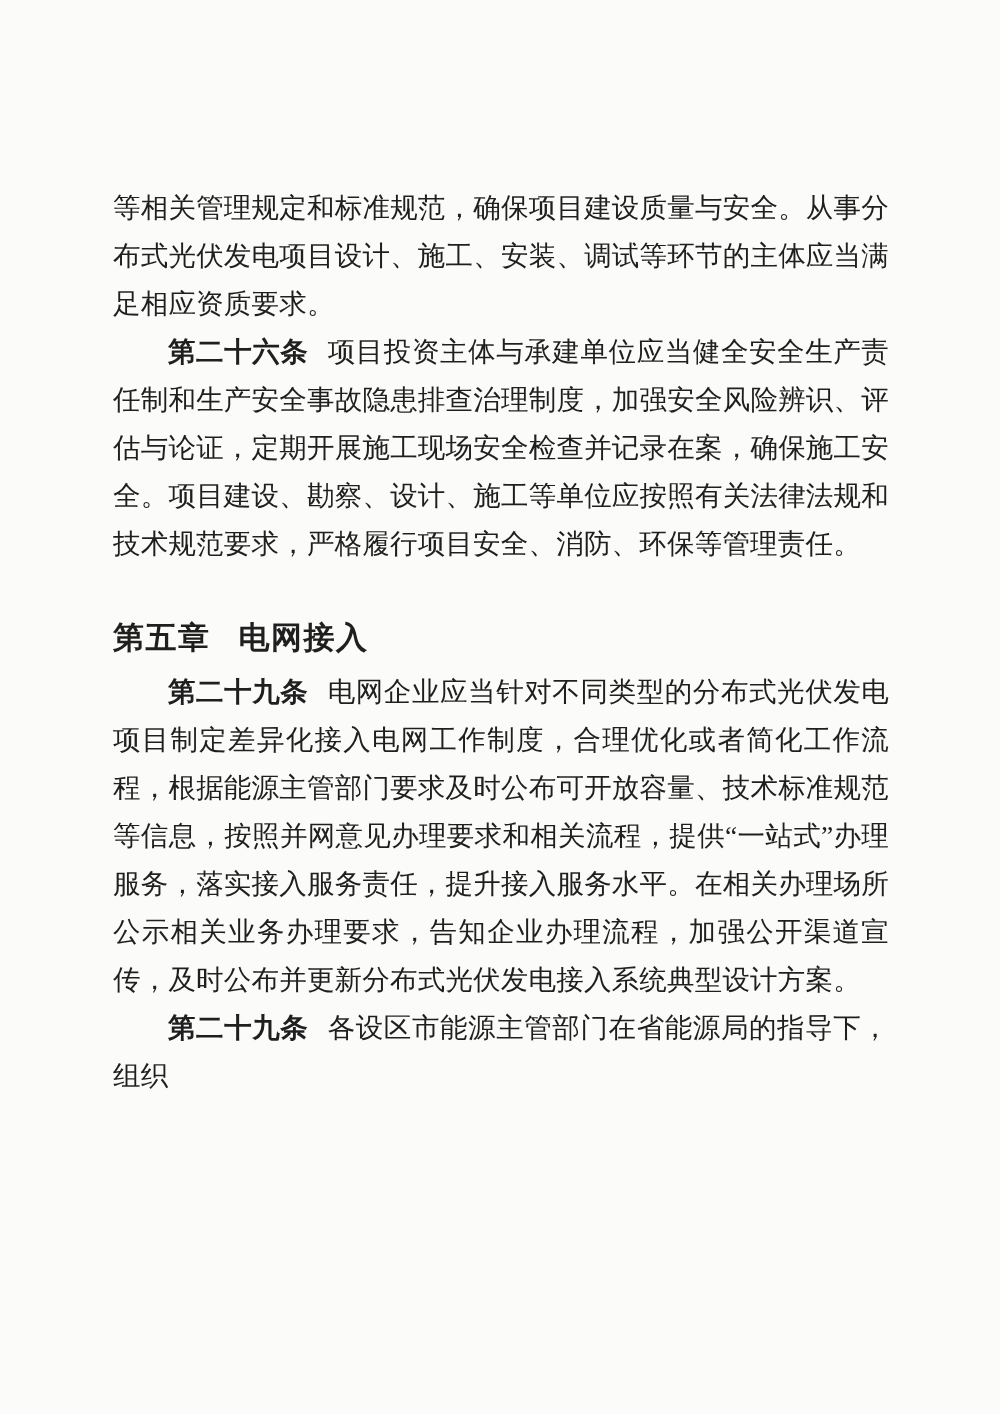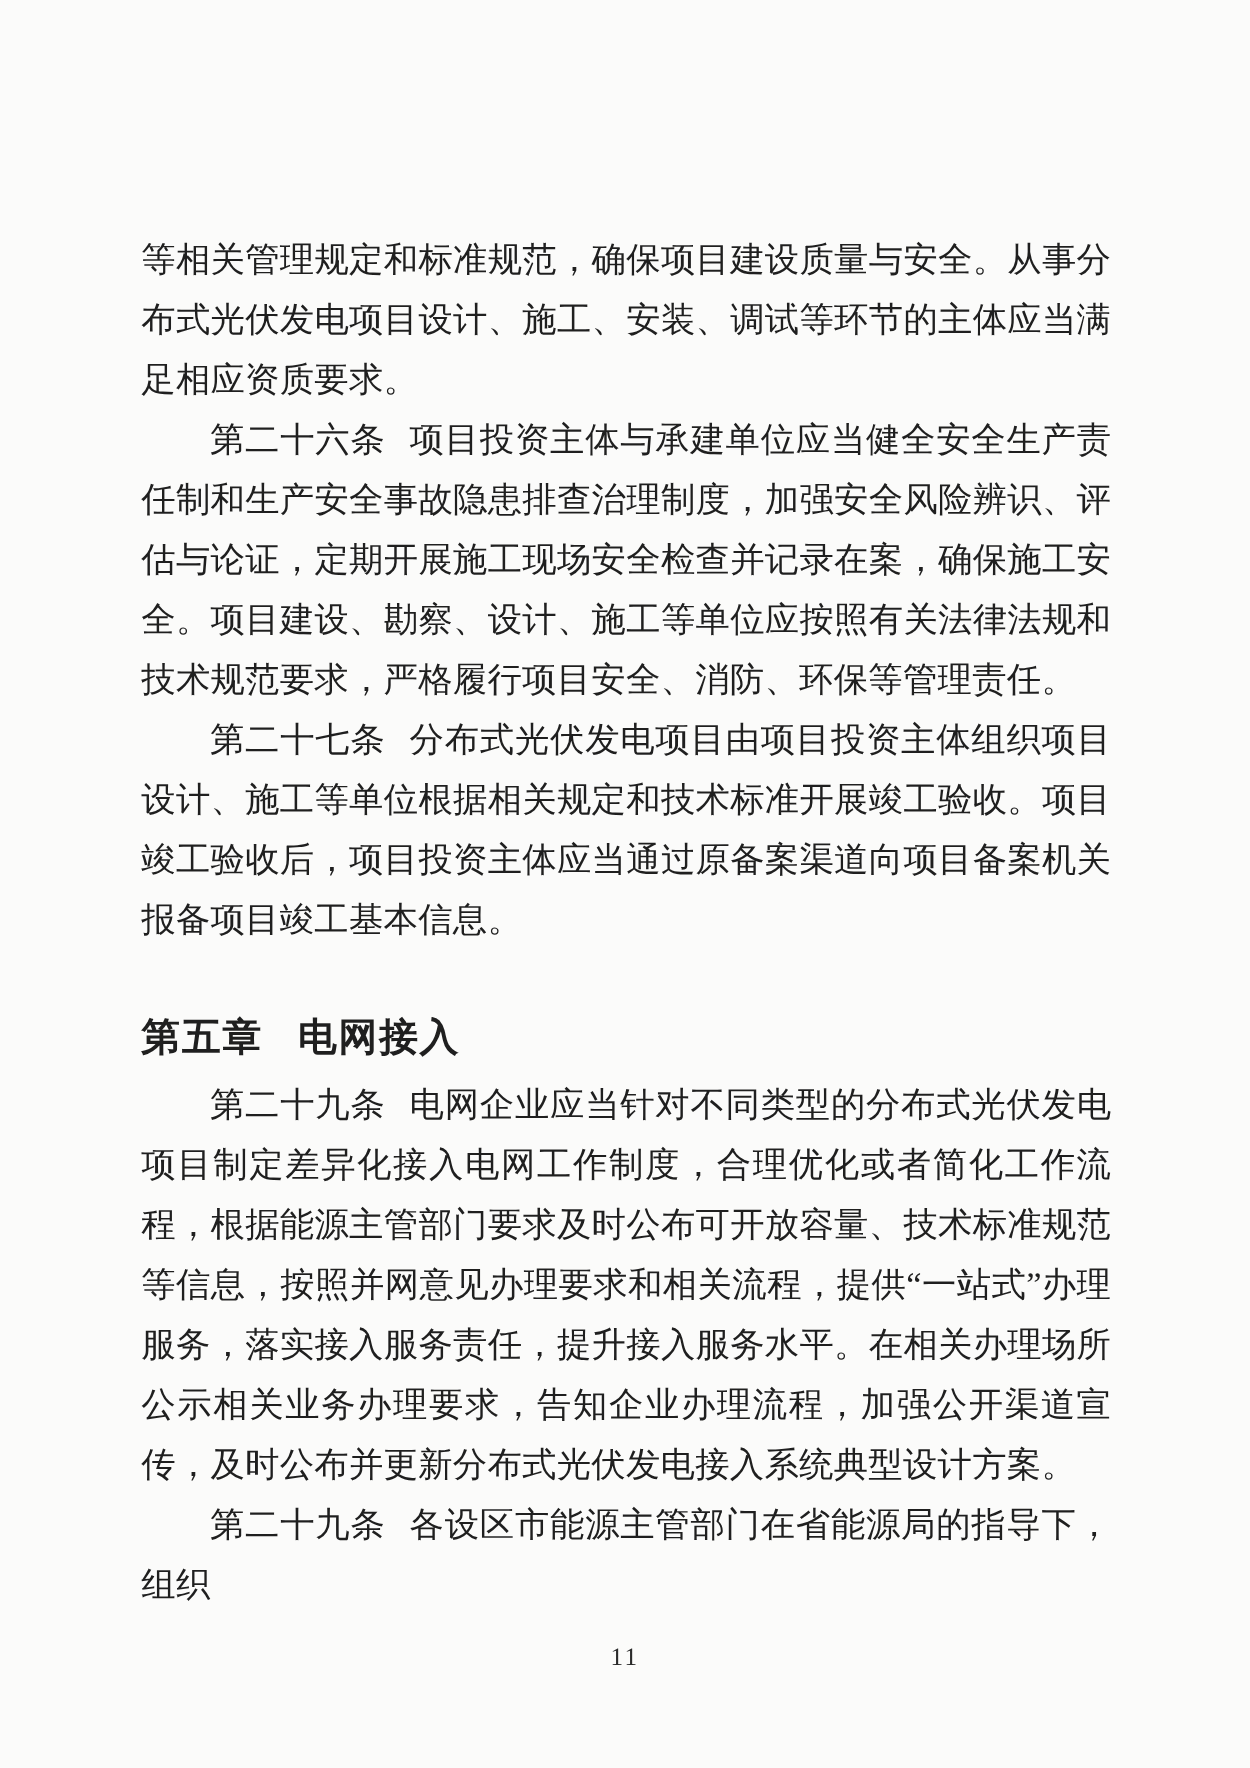--- a/index.html
+++ b/index.html
@@ -28,21 +28,21 @@
     letter-spacing: 0.2px;
   }
   .para {
     margin: 0;
     padding: 0;
   }
   .para.indent {
     text-indent: 2em;
   }
   .article {
-    font-weight: normal;
+    font-weight: bold;
     margin-right: 0.7em;
   }
   .chapter {
     margin: 46px 0 6px 0;
     text-indent: 0;
     font-size: 31px;
     font-weight: bold;
     line-height: 48px;
     letter-spacing: 1.5px;
     font-family: "Liberation Sans", "DejaVu Sans", sans-serif;
@@ -65,24 +65,22 @@
 </head>
 <body>
 
 <div class="page">
   <div class="content">
 
     <p class="para">等相关管理规定和标准规范，确保项目建设质量与安全。从事分布式光伏发电项目设计、施工、安装、调试等环节的主体应当满足相应资质要求。</p>
 
     <p class="para indent"><span class="article">第二十六条</span><span>项目投资主体与承建单位应当健全安全生产责任制和生产安全事故隐患排查治理制度，加强安全风险辨识、评估与论证，定期开展施工现场安全检查并记录在案，确保施工安全。项目建设、勘察、设计、施工等单位应按照有关法律法规和技术规范要求，严格履行项目安全、消防、环保等管理责任。</span></p>
 
-    <p class="para indent"><span class="article">第二十七条</span><span>分布式光伏发电项目由项目投资主体组织项目设计、施工等单位根据相关规定和技术标准开展竣工验收。项目竣工验收后，项目投资主体应当通过原备案渠道向项目备案机关报备项目竣工基本信息。</span></p>
 
     <h2 class="chapter"><span>第五章</span><span class="chapter-title">电网接入</span></h2>
 
     <p class="para indent"><span class="article">第二十九条</span><span>电网企业应当针对不同类型的分布式光伏发电项目制定差异化接入电网工作制度，合理优化或者简化工作流程，根据能源主管部门要求及时公布可开放容量、技术标准规范等信息，按照并网意见办理要求和相关流程，提供“一站式”办理服务，落实接入服务责任，提升接入服务水平。在相关办理场所公示相关业务办理要求，告知企业办理流程，加强公开渠道宣传，及时公布并更新分布式光伏发电接入系统典型设计方案。</span></p>
 
     <p class="para indent"><span class="article">第二十九条</span><span>各设区市能源主管部门在省能源局的指导下，组织</span></p>
 
   </div>
 
-  <div class="page-number">11</div>
 </div>
 
 </body></html>

